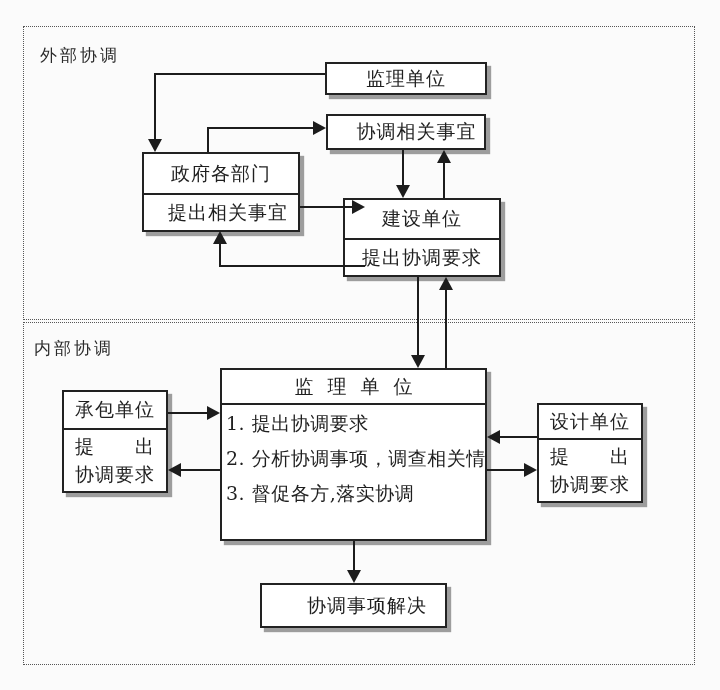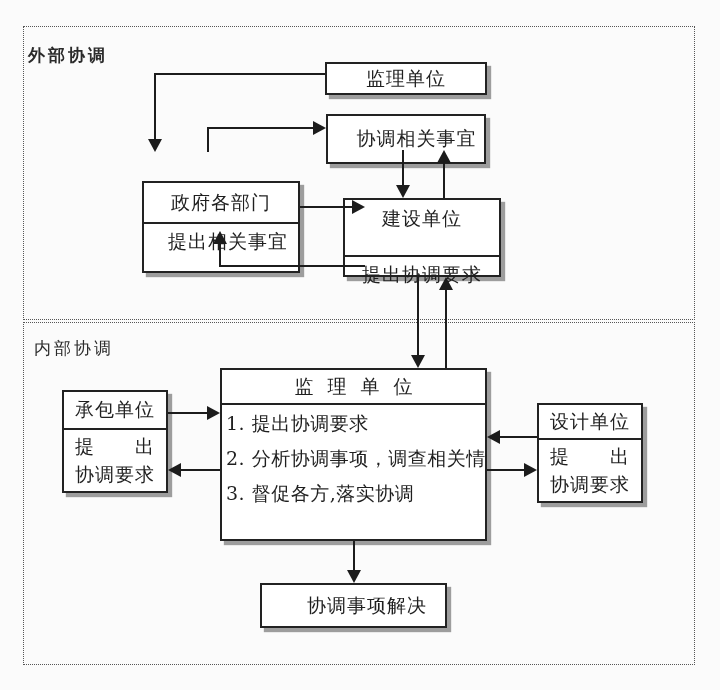--- a/index.html
+++ b/index.html
@@ -52,39 +52,39 @@
   .stack{display:flex;flex-direction:column;justify-content:center;align-items:center;gap:2px;}
 </style>
 </head>
 <body>
 
 <div id="canvas">
 
   <div class="section" style="left:23px;top:26px;width:670px;height:292px;"></div>
   <div class="section" style="left:23px;top:322px;width:670px;height:341px;"></div>
 
-  <div class="section-label" style="left:28px;top:44px;font-weight:bold;">外部协调</div>
+  <div class="section-label" style="left:40px;top:44px;">外部协调</div>
   <div class="section-label" style="left:34px;top:337px;">内部协调</div>
 
   <div class="box" style="left:325px;top:62px;width:162px;height:33px;">
     <div class="row" style="height:100%;">监理单位</div>
   </div>
 
-  <div class="box" style="left:326px;top:114px;width:160px;height:50px;padding-left:21px;">
+  <div class="box" style="left:326px;top:114px;width:160px;height:36px;padding-left:21px;">
     <div class="row" style="height:100%;">协调相关事宜</div>
   </div>
 
-  <div class="box" style="left:142px;top:152px;width:158px;height:92px;margin-top:29px;">
+  <div class="box" style="left:142px;top:152px;width:158px;height:80px;">
     <div class="row" style="height:39px;">政府各部门</div>
     <div class="row split" style="height:37px;padding-left:14px;">提出相关事宜</div>
   </div>
 
   <div class="box" style="left:343px;top:198px;width:158px;height:79px;">
     <div class="row" style="height:38px;">建设单位</div>
-    <div class="row split" style="height:37px;margin-top:17px;">提出协调要求</div>
+    <div class="row split" style="height:37px;">提出协调要求</div>
   </div>
 
   <div class="box" style="left:62px;top:390px;width:106px;height:103px;">
     <div class="row" style="height:36px;">承包单位</div>
     <div class="row split stack" style="height:63px;">
       <div>提　　出</div>
       <div>协调要求</div>
     </div>
   </div>
 

